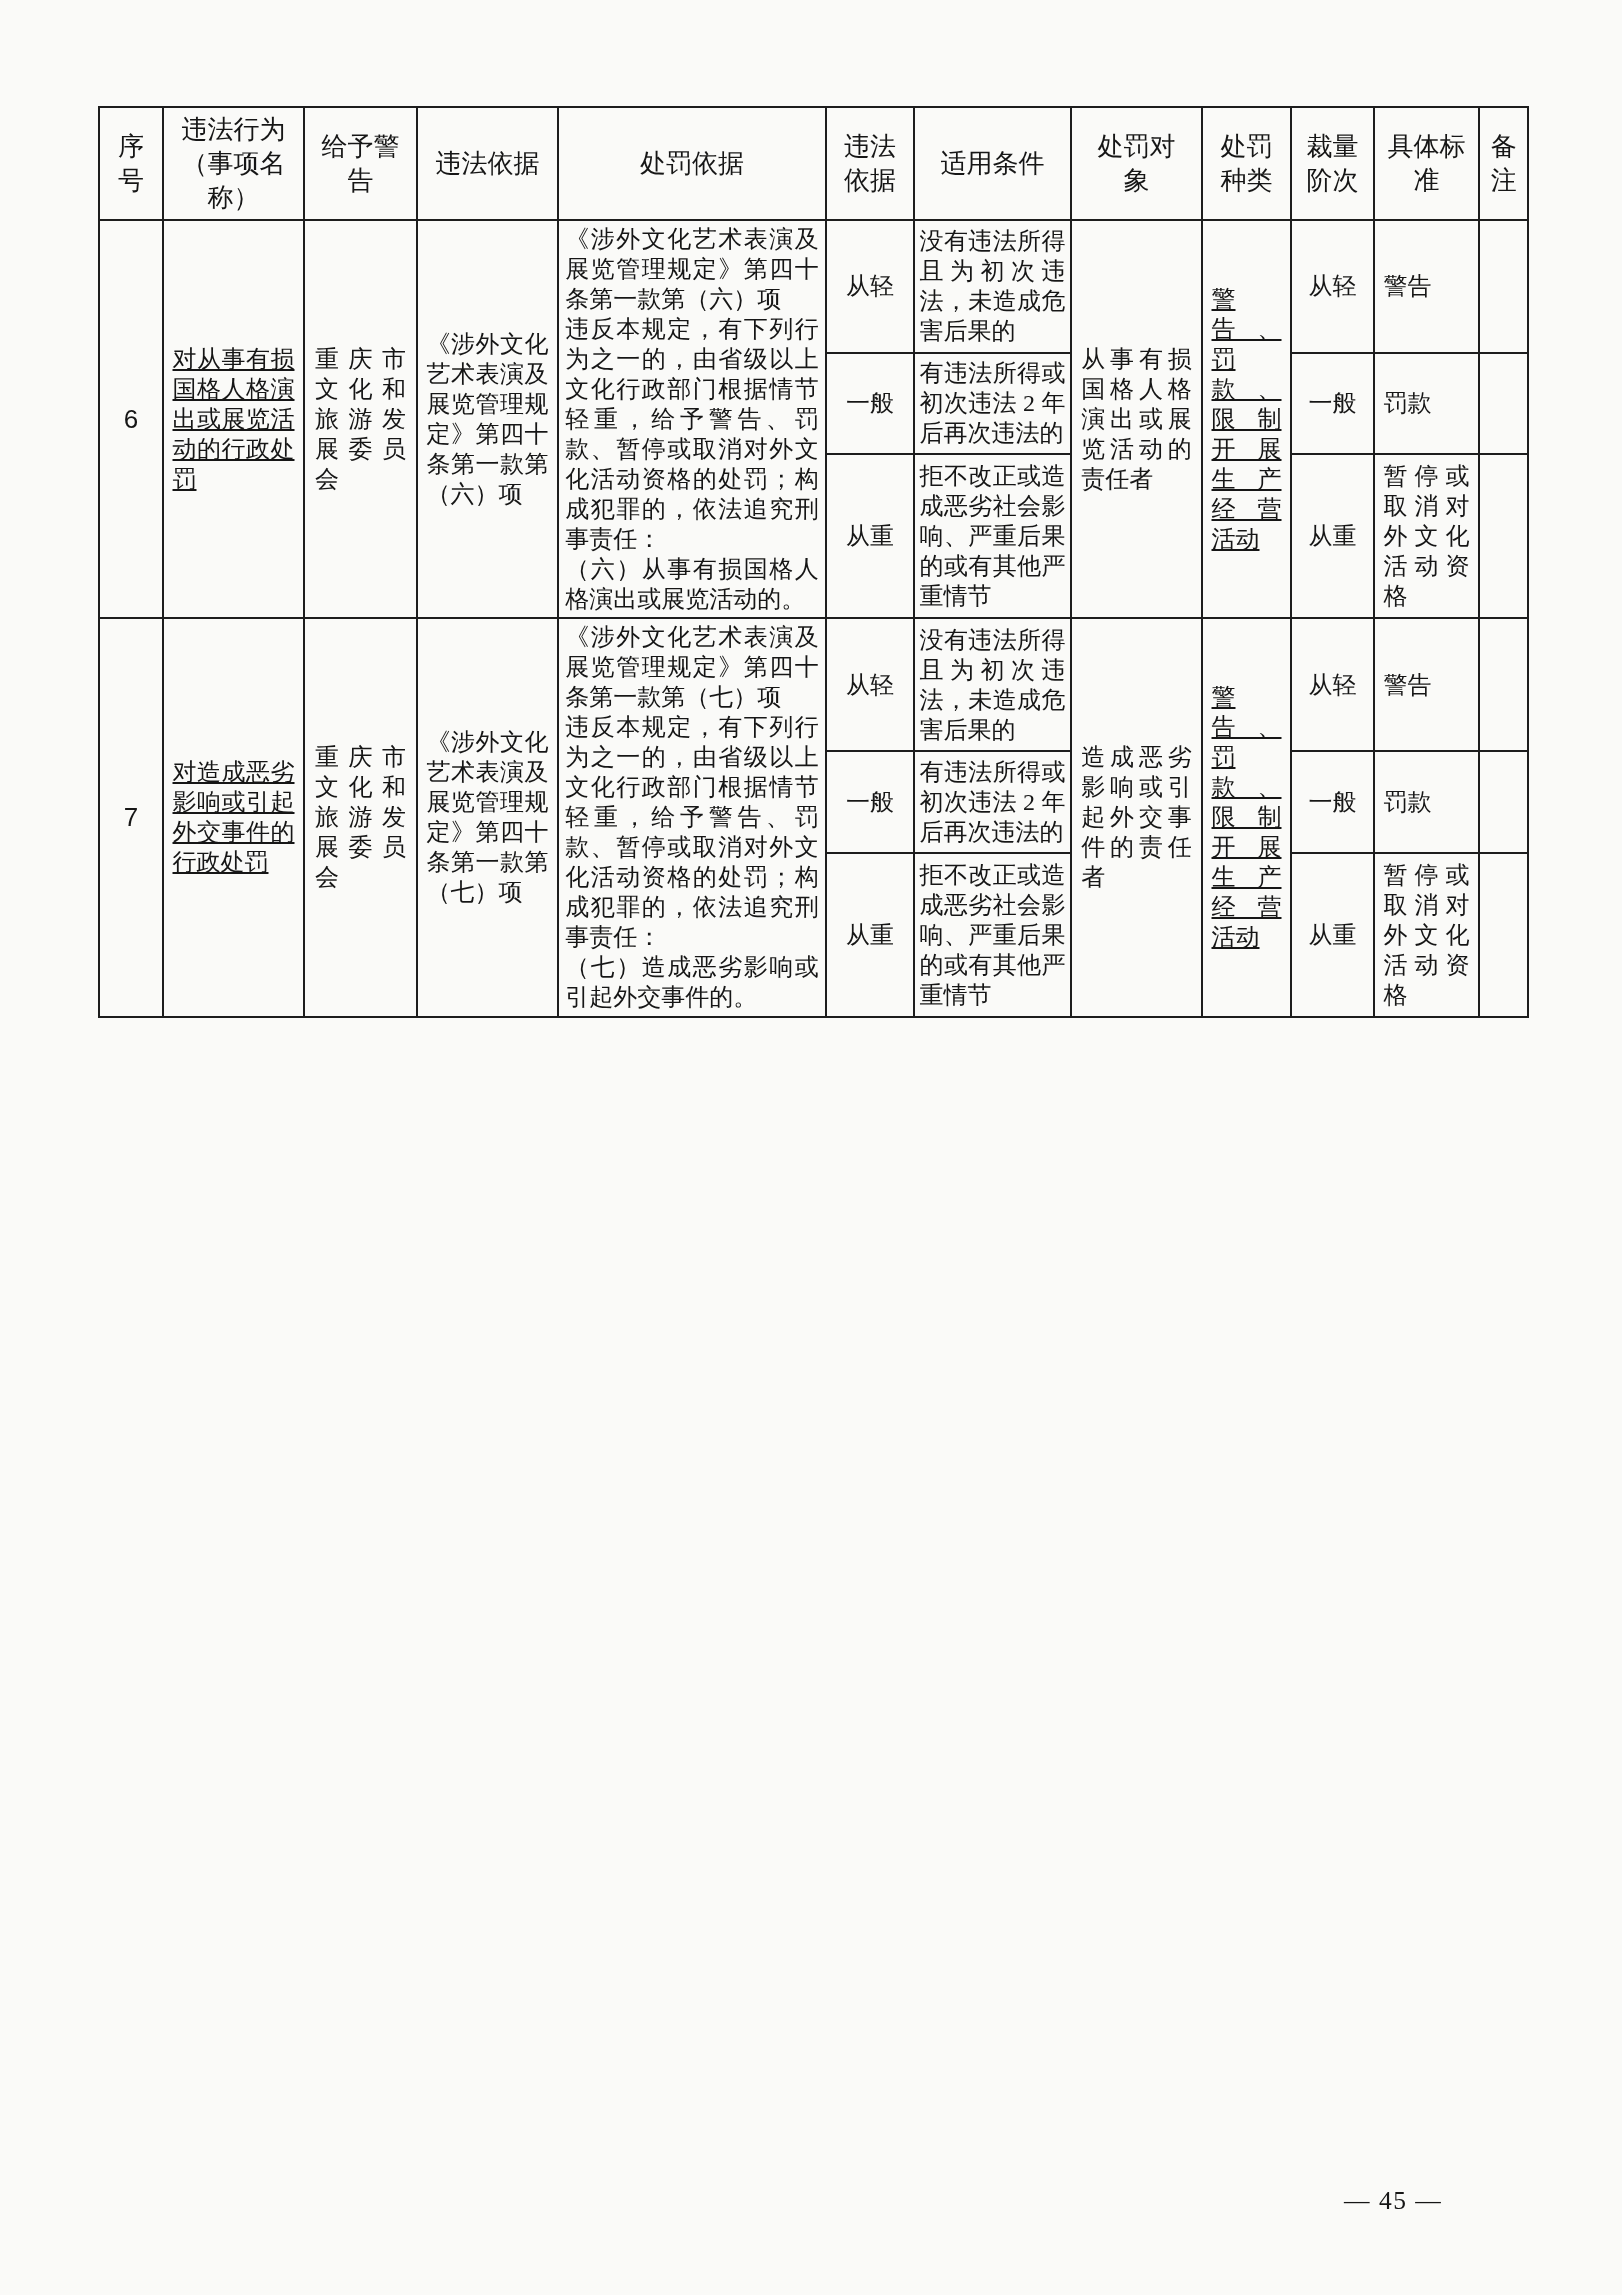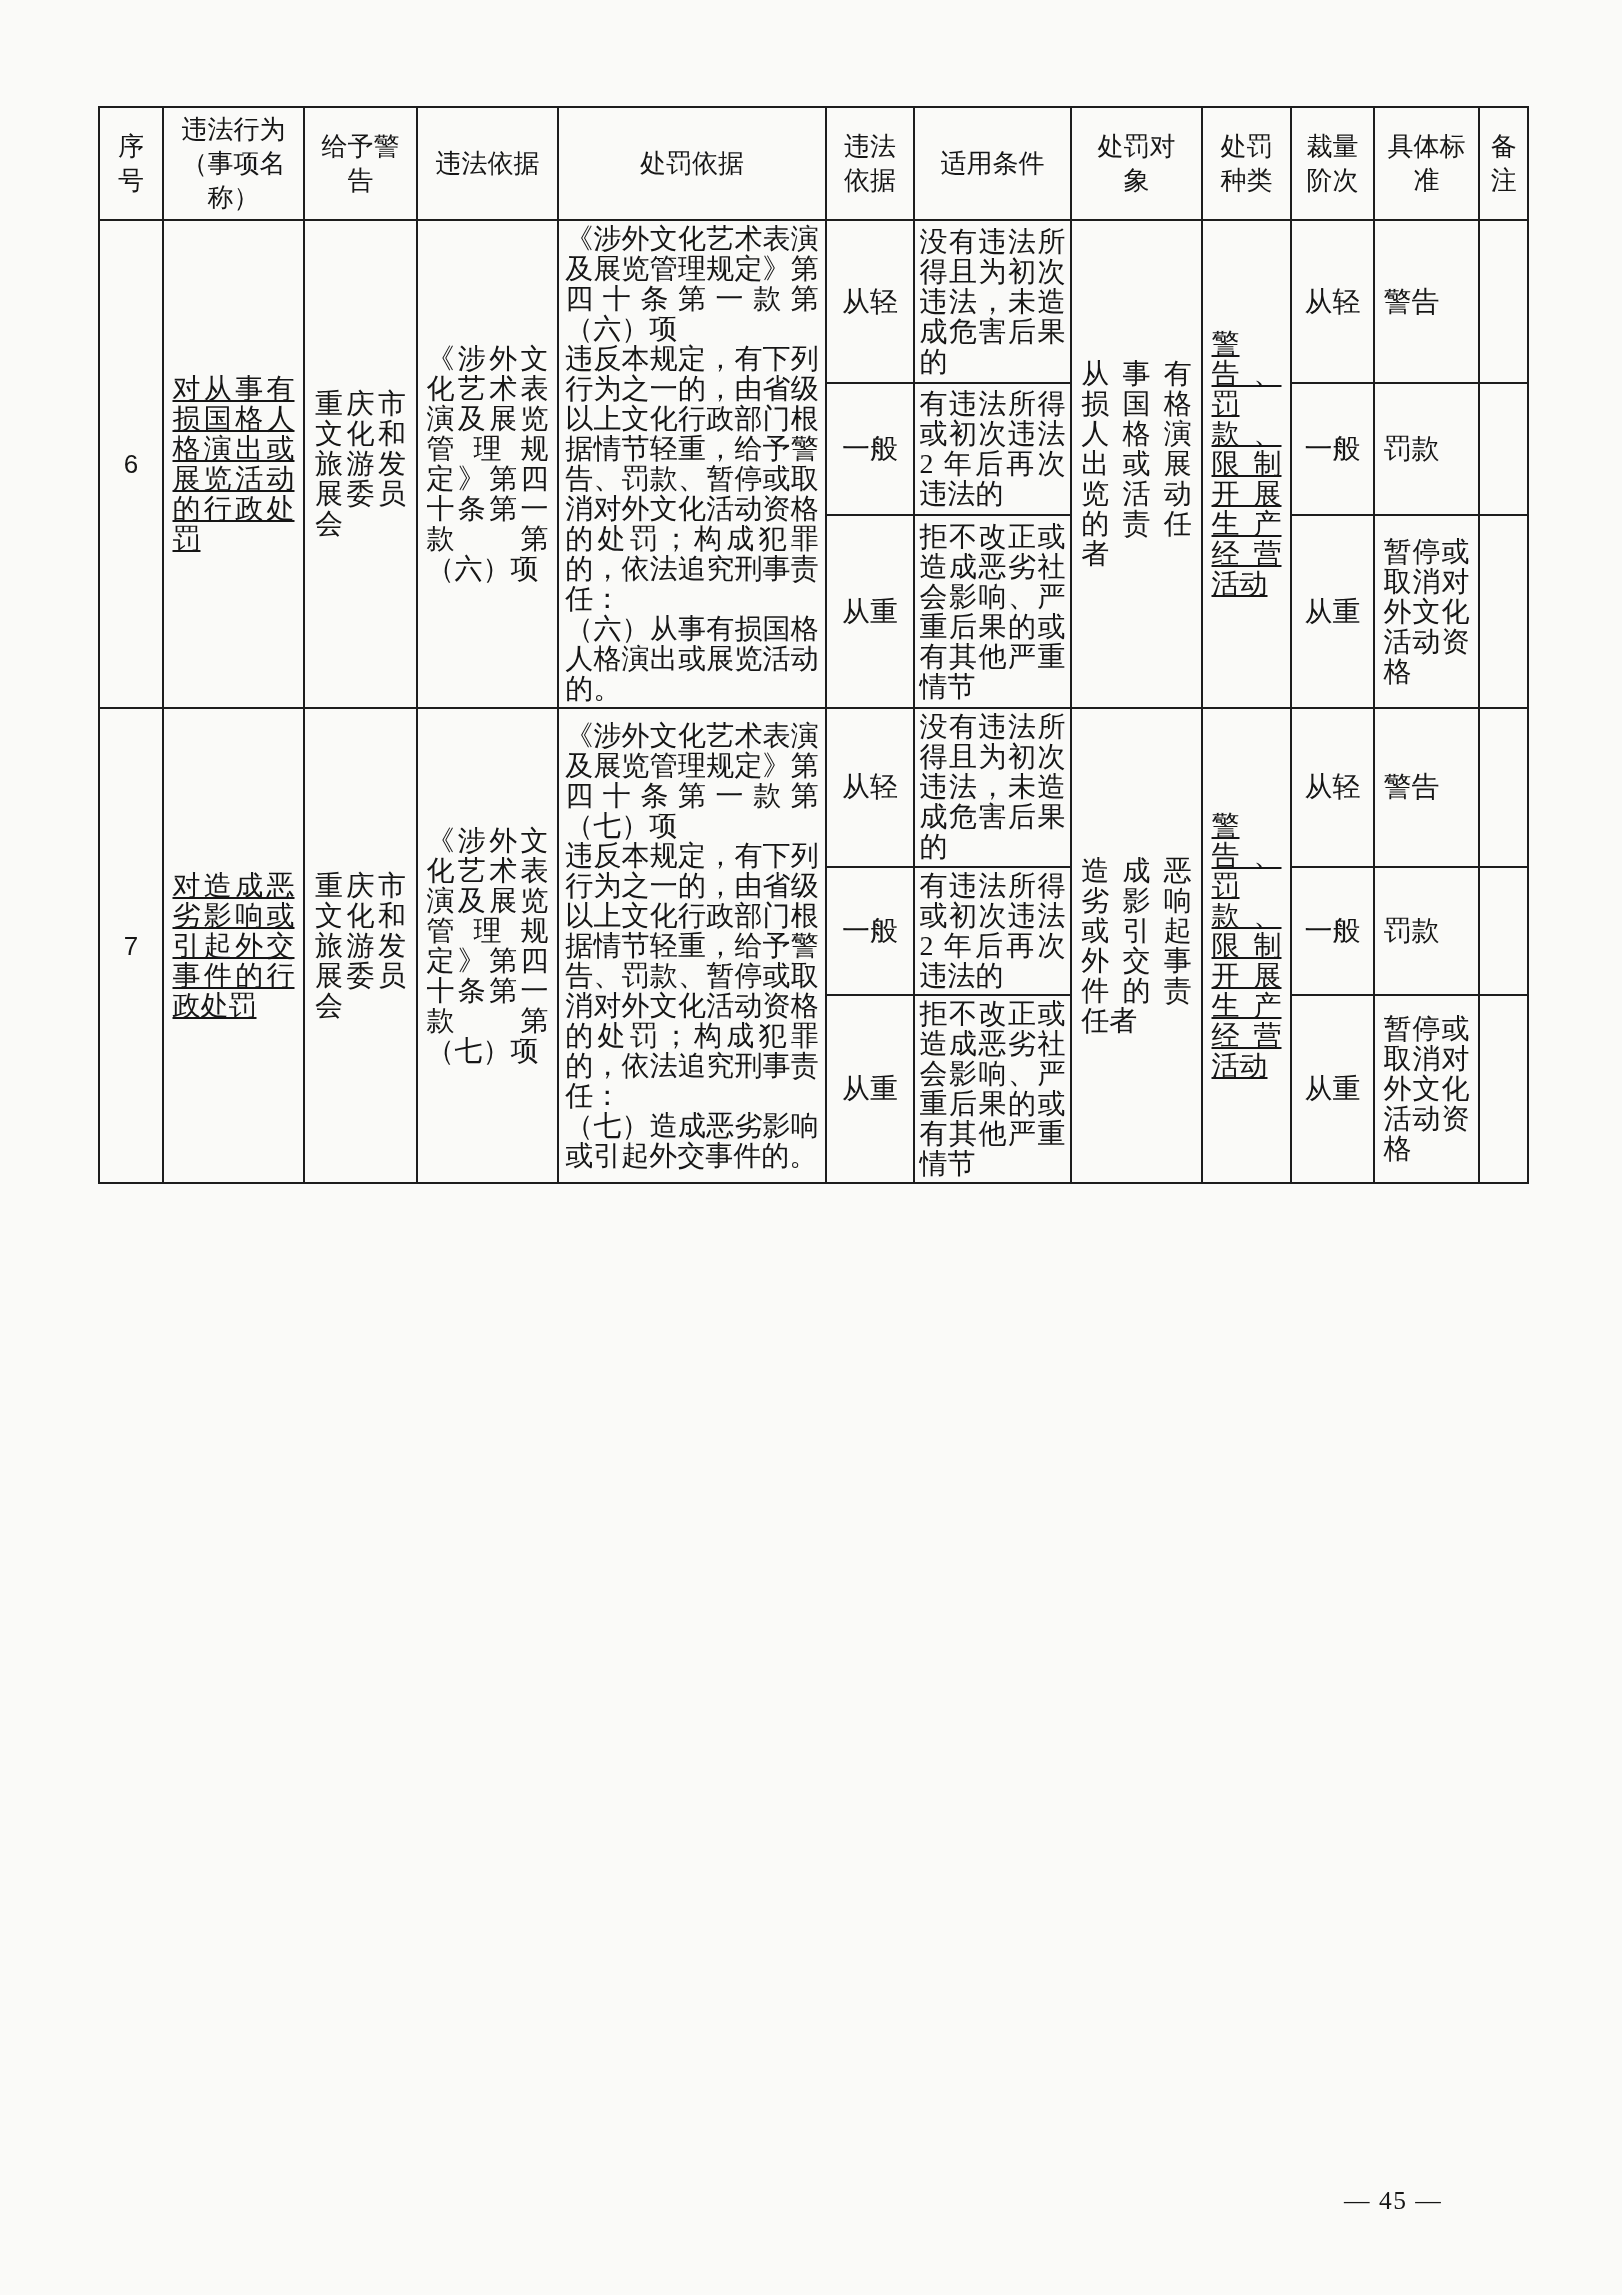--- a/index.html
+++ b/index.html
@@ -23,21 +23,21 @@
     vertical-align:middle;
     overflow:hidden;
   }
   .law-table th {
     font-size:26px; line-height:34px;
     text-align:center;
     padding:4.6px 10.8px;
   }
   .law-table th.h-target { padding:4.6px 18.5px; }
   .law-table td {
-    font-size:28px; line-height:30px;
+    font-size:24px; line-height:30px;
     text-align:justify;
     padding:3.1px 7.7px;
   }
   td.c-seq {
     text-align:center;
     font-family:"Liberation Sans","DejaVu Sans",sans-serif;
     font-size:26px;
   }
   td.c-violation { padding:3.1px 8.5px;text-decoration:underline; }
   td.c-agency    { padding:13px 10px; }

